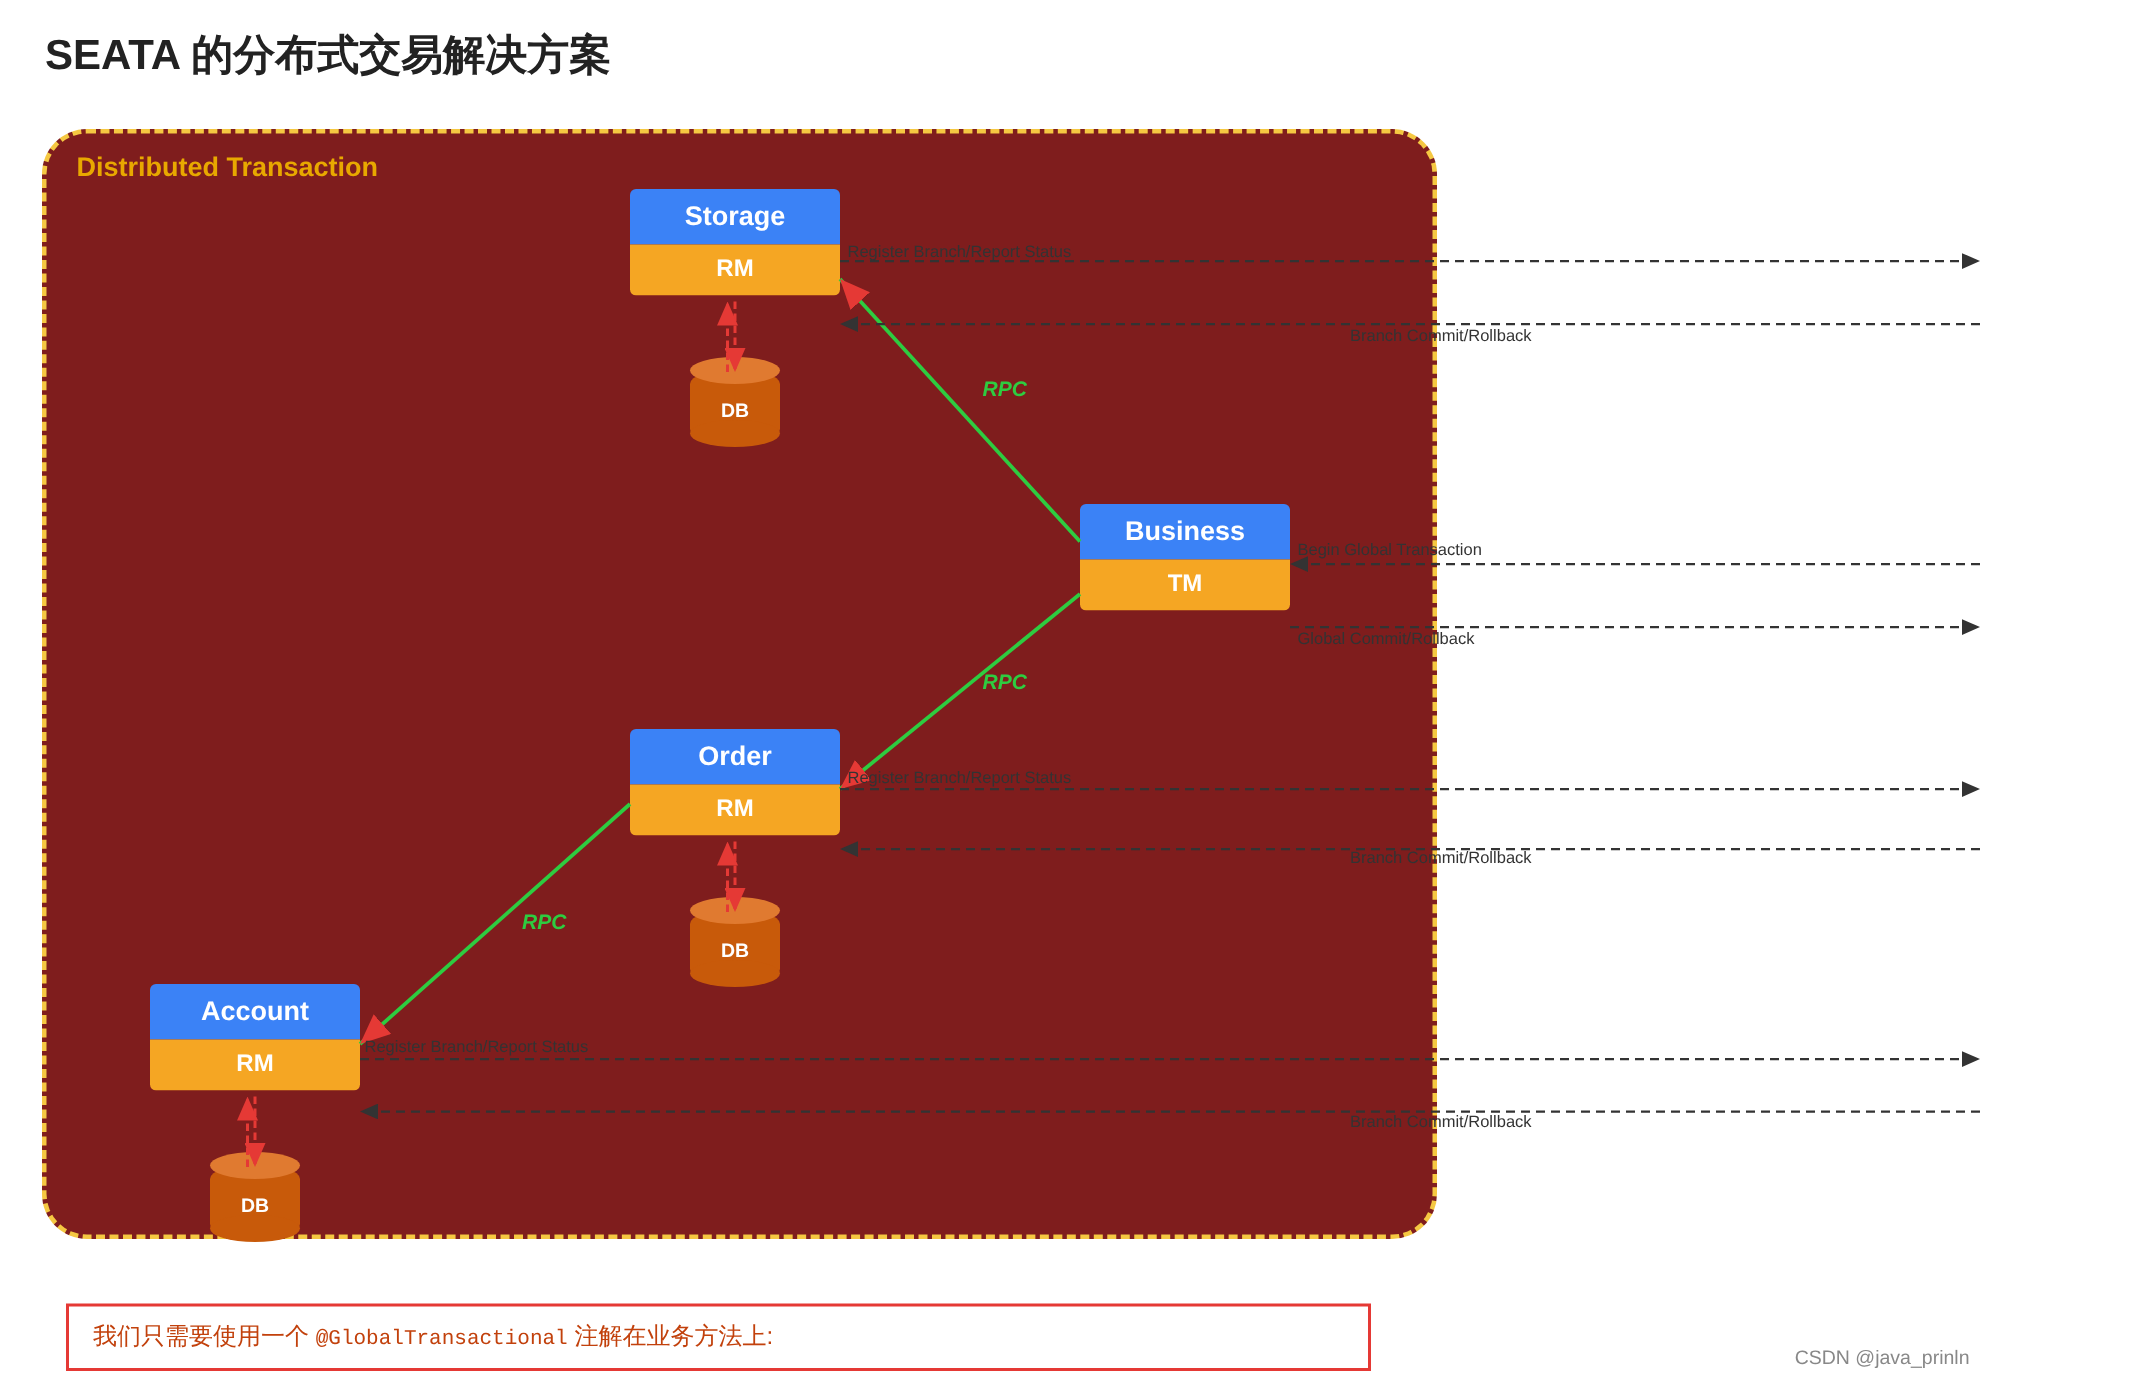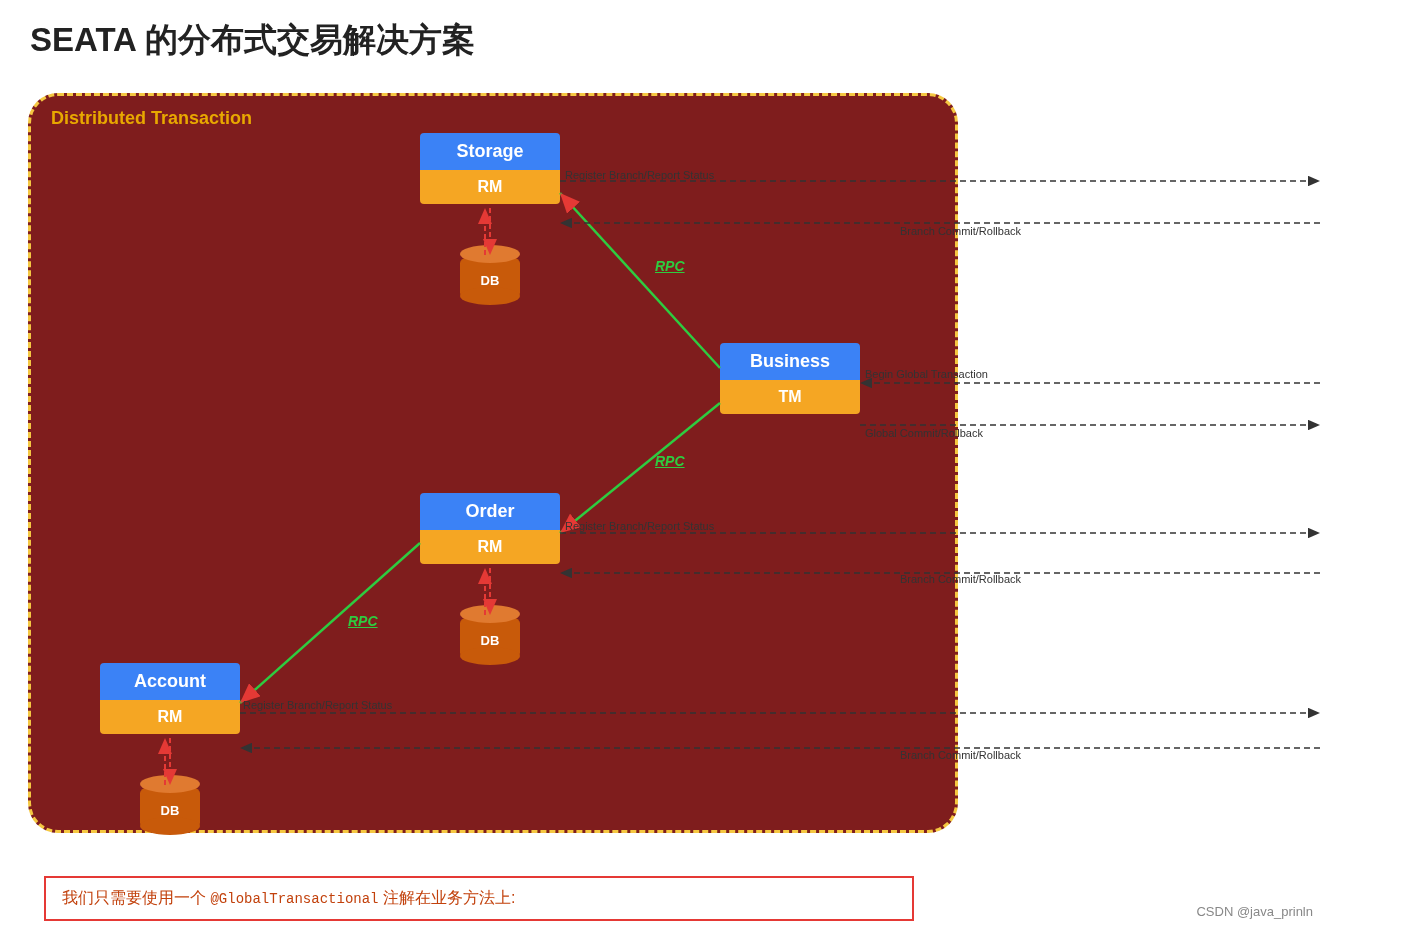--- a/index.html
+++ b/index.html
@@ -6,21 +6,21 @@
     body {
       width: 1423px;
       height: 926px;
       background: #fff;
       font-family: 'Microsoft YaHei', Arial, sans-serif;
       overflow: hidden;
       position: relative;
     }
 
     .page-title {
-      font-size: 33px;
+      font-size: 28px;
       font-weight: bold;
       padding: 18px 30px 10px 30px;
       color: #222;
     }
 
     .diagram-area {
       position: relative;
       width: 1423px;
       height: 860px;
     }
@@ -185,21 +185,20 @@
       color: #888;
     }
 
     
     .rpc-label {
       position: absolute;
       color: #2ecc40;
       font-size: 14px;
       font-style: italic;
       font-weight: bold;
-      text-decoration: underline;
     }
   </style>
 </head>
 <body>
 
 <div class="page-title">SEATA 的分布式交易解决方案</div>
 
 <div class="diagram-area">
 
   <div class="dist-transaction-box">

